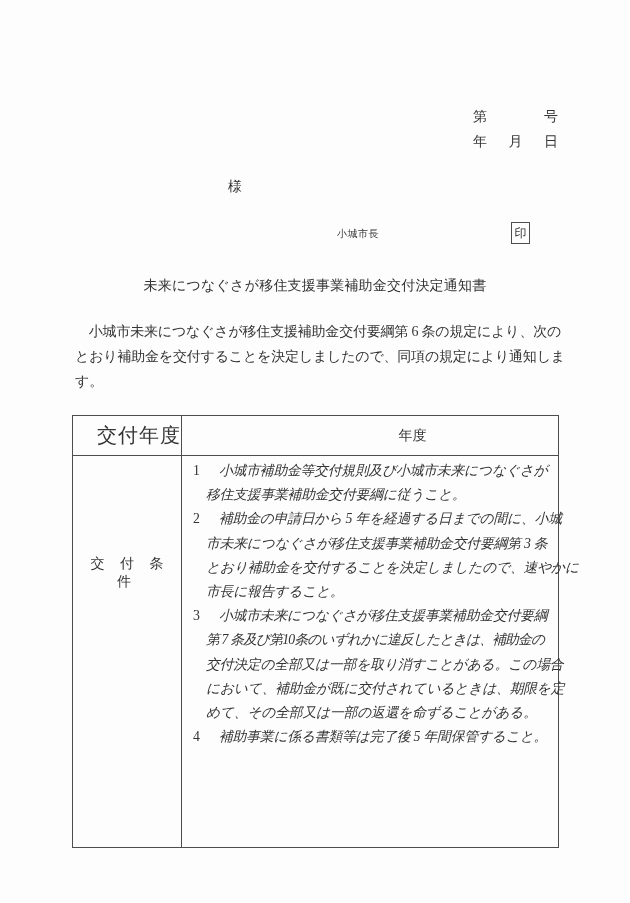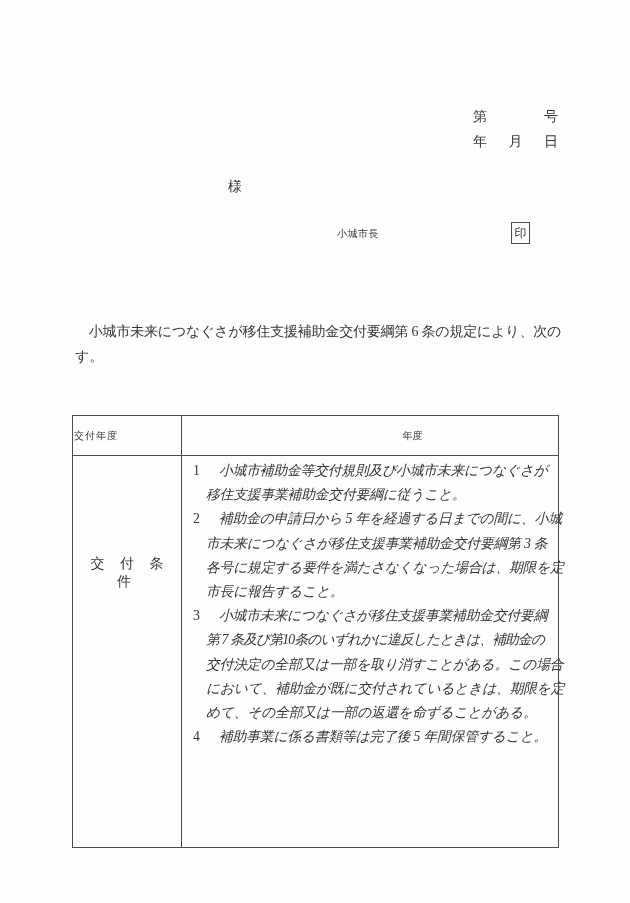--- a/index.html
+++ b/index.html
@@ -48,24 +48,24 @@
 
   #grant-table {
     position:absolute; left:72px; top:415px;
     width:486px; border-collapse:collapse; table-layout:fixed;
   }
   #grant-table td { border:1px solid #4d4d4d; padding:0; }
   .col-label { width:109px; }
   .col-value { width:377px; }
 
   .label-cell {
-    text-align:left; vertical-align:middle;
-    font-size:10px; letter-spacing:1px; text-indent:1px;margin-left:32px;
+    text-align:right; vertical-align:middle;
+    font-size:20px; letter-spacing:1px; text-indent:1px;margin-left:32px;
   }
-  .value-cell { font-size:10px; text-align:center; vertical-align:middle;font-family:Liberation Mono, monospace; }
+  .value-cell { font-size:14px; text-align:center; vertical-align:middle;font-family:Liberation Mono, monospace; }
   .row-year  td { height:39px; }
   .row-amount td { height:41px; }
   .value-year   { padding-left:85px !important; }
   .value-amount { padding-left:165px !important; }
 
   .row-conditions td { height:292px; }
   .cond-label-cell {
     vertical-align:top; text-align:center;
     padding-top:99px !important;
     font-size:14px; letter-spacing:6px; text-indent:6px;
@@ -99,23 +99,25 @@
   </div>
 
   <div class="abs" id="addressee">様</div>
 
   <div class="abs" id="sender">小城市長</div>
 
   <div class="abs" id="seal">
     <span>印</span>
   </div>
 
+  <div class="abs" id="doc-title">未来につなぐさが移住支援事業補助金交付決定通知書</div>
 
   <div class="abs" id="body-para">
     <div class="bline">　小城市未来につなぐさが移住支援補助金交付要綱第 6 条の規定により、次の</div>
+    <div class="bline">とおり補助金を交付することを決定しましたので、同項の規定により通知しま</div>
     <div class="bline">す。</div>
   </div>
 
   <table id="grant-table">
     <colgroup>
         <col class="col-label">
         <col class="col-value">
       </colgroup>
     <tbody>
       <tr class="row-year">
@@ -129,21 +131,21 @@
           <div class="cond">
             <span class="num">1</span>
             <div class="cline first">小城市補助金等交付規則及び小城市未来につなぐさが</div>
             <div class="cline">移住支援事業補助金交付要綱に従うこと。</div>
           </div>
 
           <div class="cond">
             <span class="num">2</span>
             <div class="cline first">補助金の申請日から 5 年を経過する日までの間に、小城</div>
             <div class="cline">市未来につなぐさが移住支援事業補助金交付要綱第 3 条</div>
-            <div class="cline">各号に規定する要件を満たさなくなった場合は、期限を定</div>
+            <div class="cline">とおり補助金を交付することを決定しましたので、速やかに</div>
             <div class="cline">市長に報告すること。</div>
           </div>
 
           <div class="cond">
             <span class="num">3</span>
             <div class="cline first">小城市未来につなぐさが移住支援事業補助金交付要綱</div>
             <div class="cline tight">第 7 条及び第10条のいずれかに違反したときは、補助金の</div>
             <div class="cline">交付決定の全部又は一部を取り消すことがある。この場合</div>
             <div class="cline">において、補助金が既に交付されているときは、期限を定</div>
             <div class="cline">めて、その全部又は一部の返還を命ずることがある。</div>

